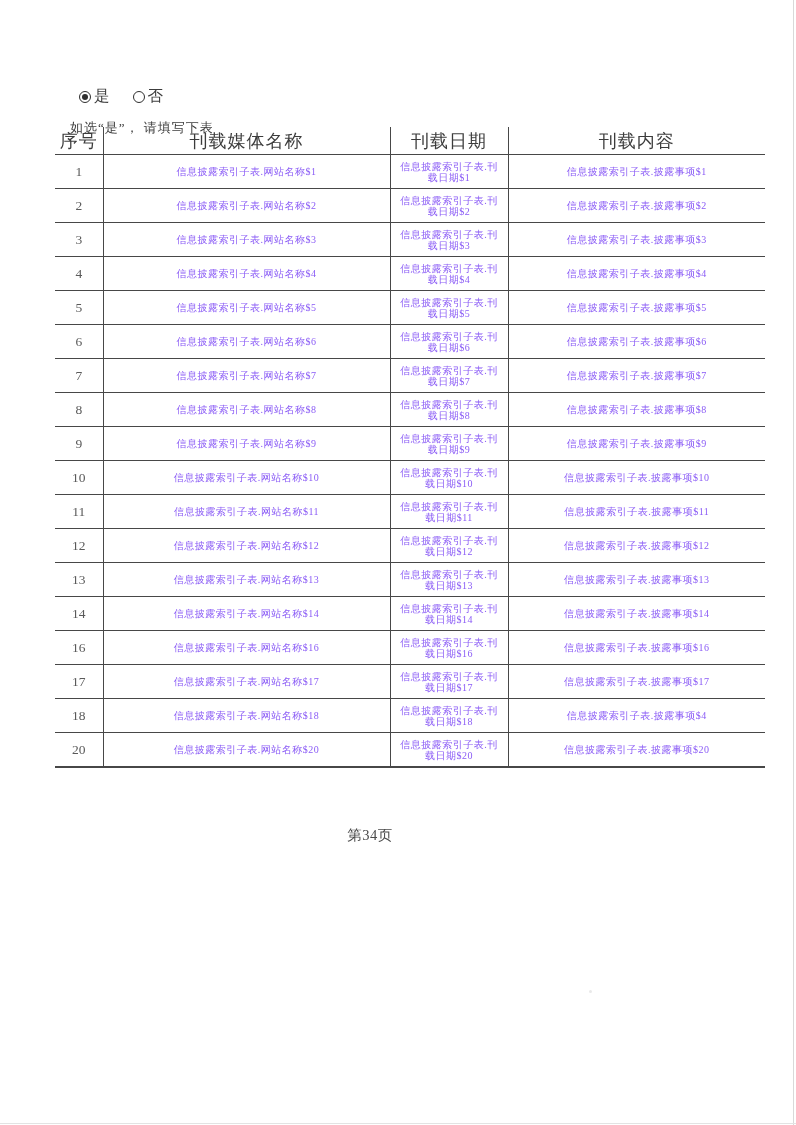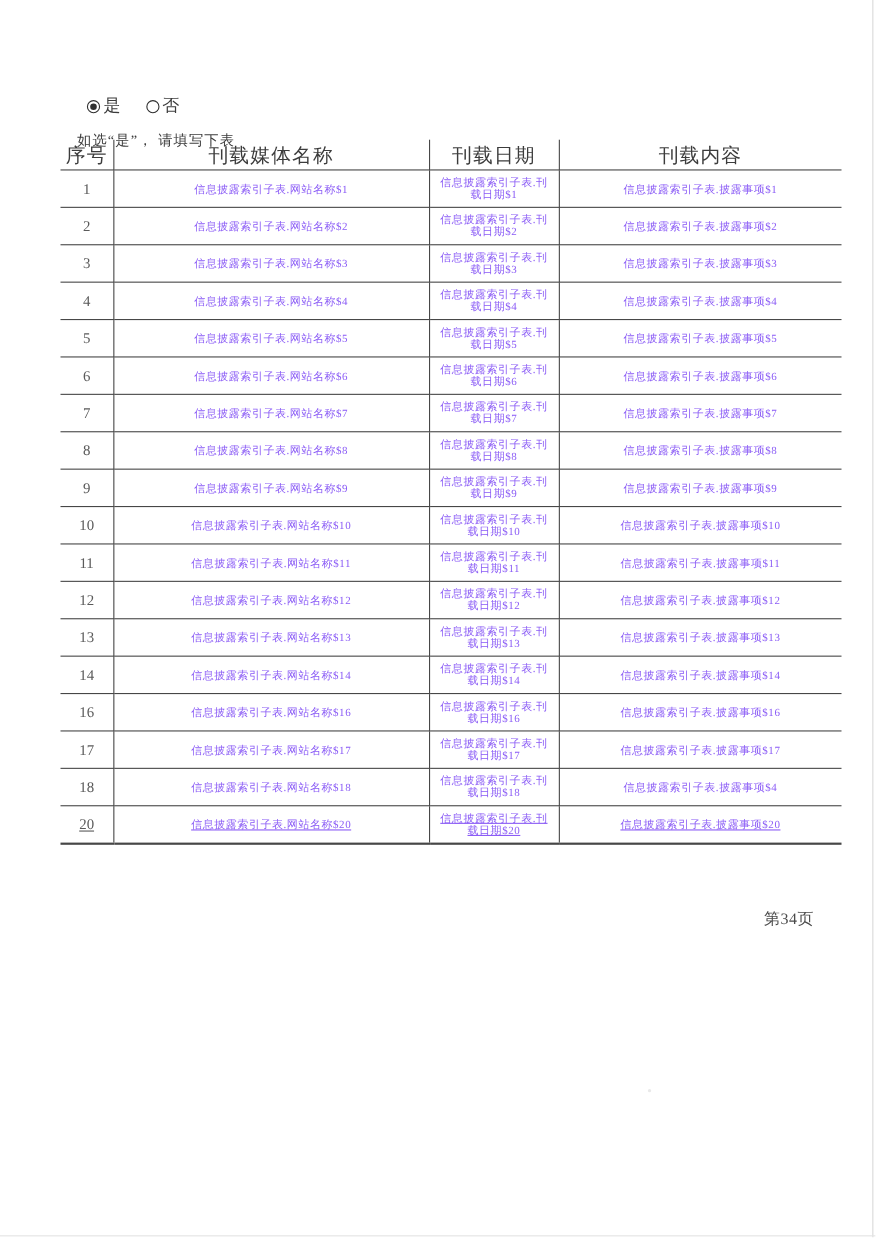--- a/index.html
+++ b/index.html
@@ -83,21 +83,21 @@
     height: 27px;
     font-weight: normal;
     font-size: 18px;
     letter-spacing: 1px;
     color: #3c3c3c;
     padding: 0 2px;
   }
   .pub-table td { height: 31px; }
   .pub-table th:first-child, .pub-table td:first-child { border-left: none; }
   .pub-table th:last-child,  .pub-table td:last-child  { border-right: none; }
-  .pub-table tr:last-child td { border-bottom-width: 2px; text-decoration: underline; }
+  .pub-table tr:last-child td { border-bottom-width: 2px; }
 
   td.no {
     font-size: 13.5px;
     color: #5a5a5a;
     font-family: "Liberation Serif", "DejaVu Serif", serif;
   }
   td.media, td.date, td.content {
     color: #8b5cf6;
     font-size: 10px;
     letter-spacing: 0.5px;
@@ -108,21 +108,21 @@
     word-break: break-all;
   }
   td.media, td.content { padding: 0 4px; white-space: nowrap; }
 
   
   .page-footer {
     position: absolute;
     left: 0;
     top: 826px;
     width: 740px;
-    text-align: right;
+    text-align: center;
     font-size: 14.5px;
     letter-spacing: 0.5px;
     color: #4a4a4a;
   }
 
   
   .edge-right {
     position: absolute;
     right: 2px; top: 0;
     width: 1px; height: 1125px;

